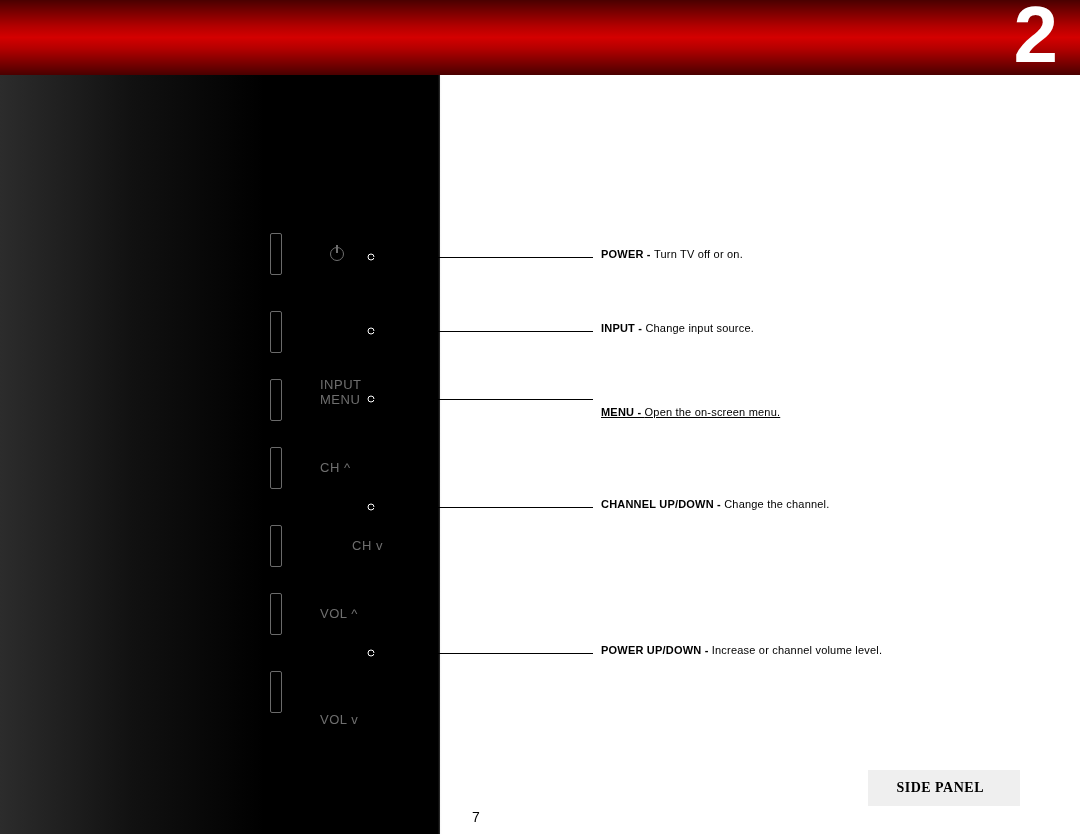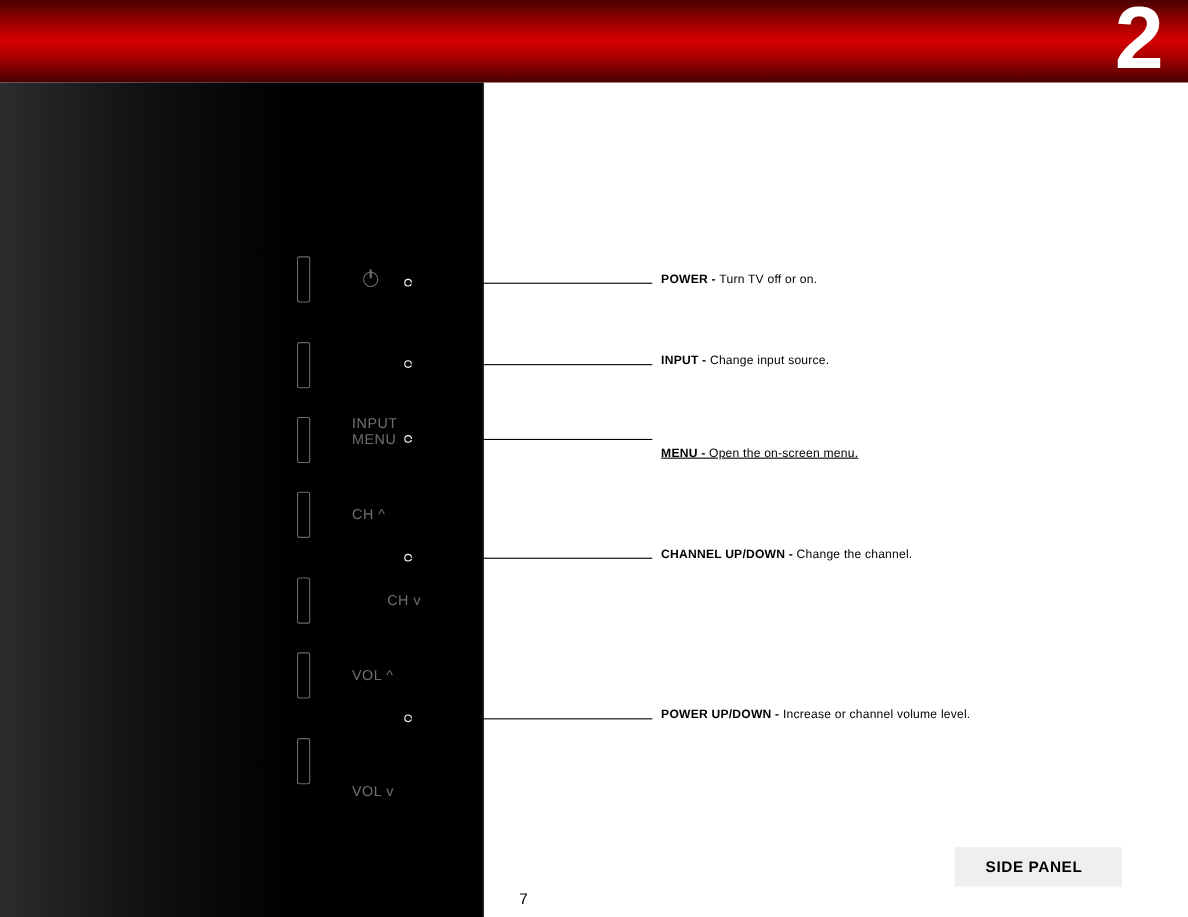--- a/index.html
+++ b/index.html
@@ -101,20 +101,21 @@
   }
   .section-tag {
     position: absolute;
     right: 60px;
     bottom: 28px;
     background: #efefef;
     padding: 10px 36px 10px 28px;
     font-size: 14px;
     font-weight: bold;
     letter-spacing: 0.5px;
+    font-family: Liberation Serif, serif;
   }
   .page-number {
     position: absolute;
     left: 472px;
     bottom: 9px;
     font-size: 14px;
     color: #000000;
   }
 
   

